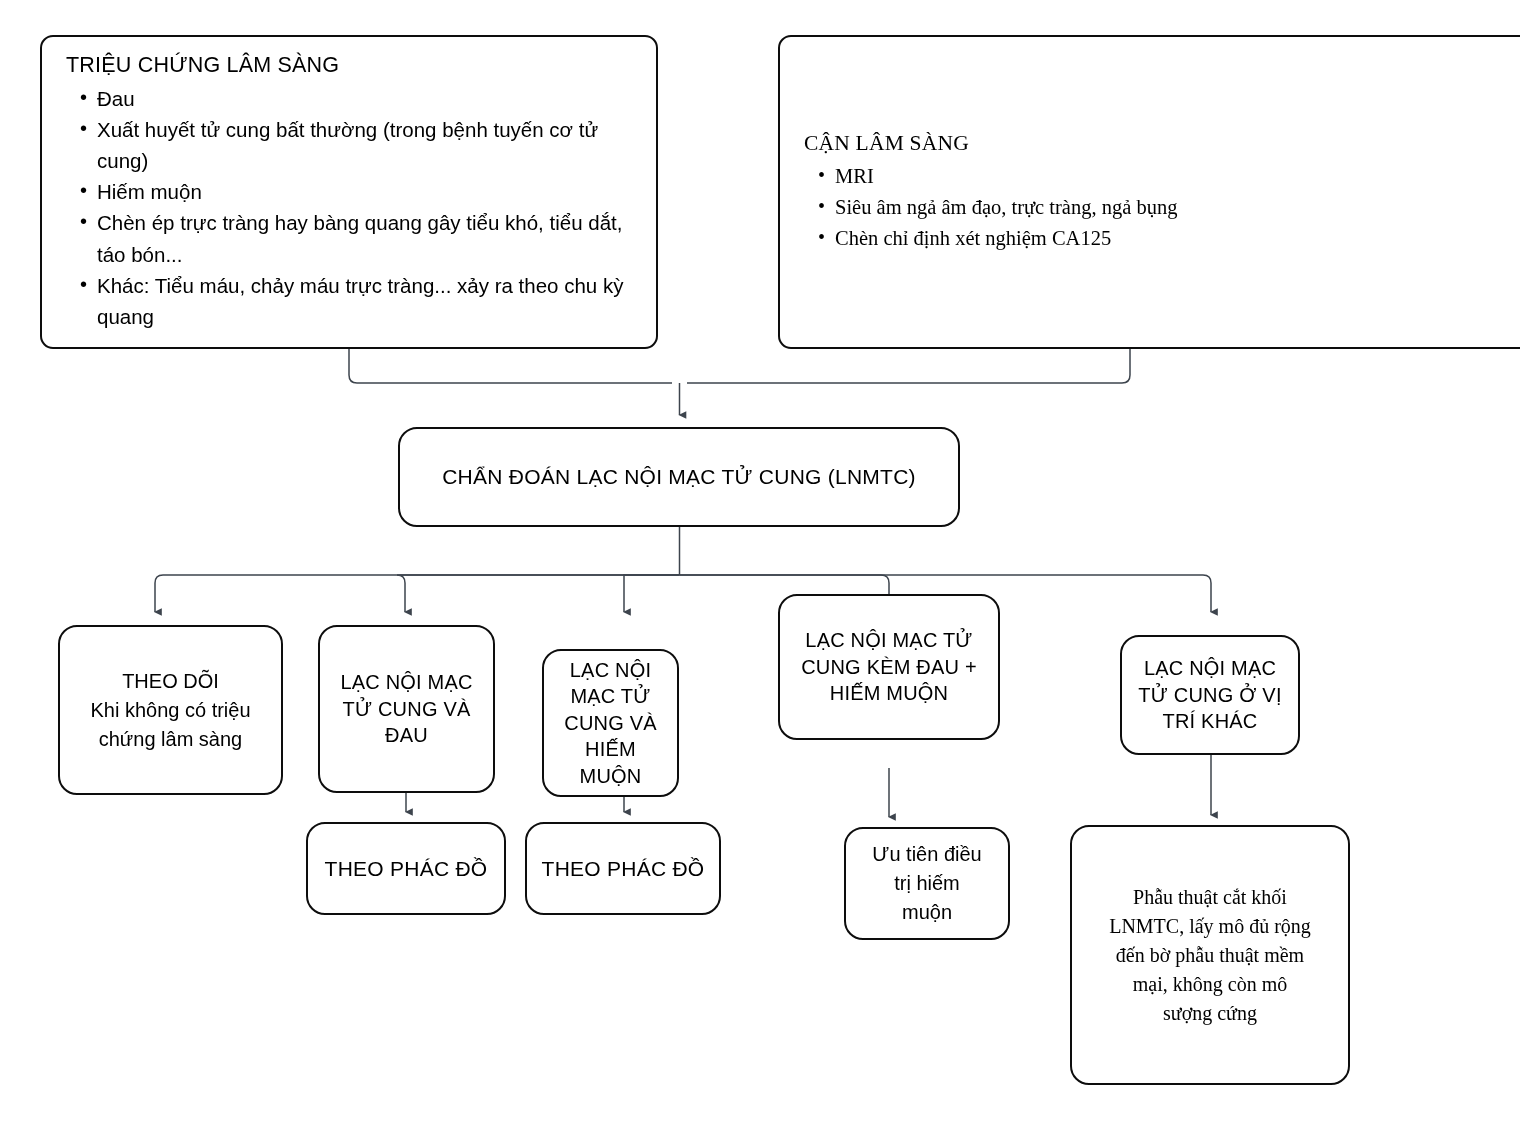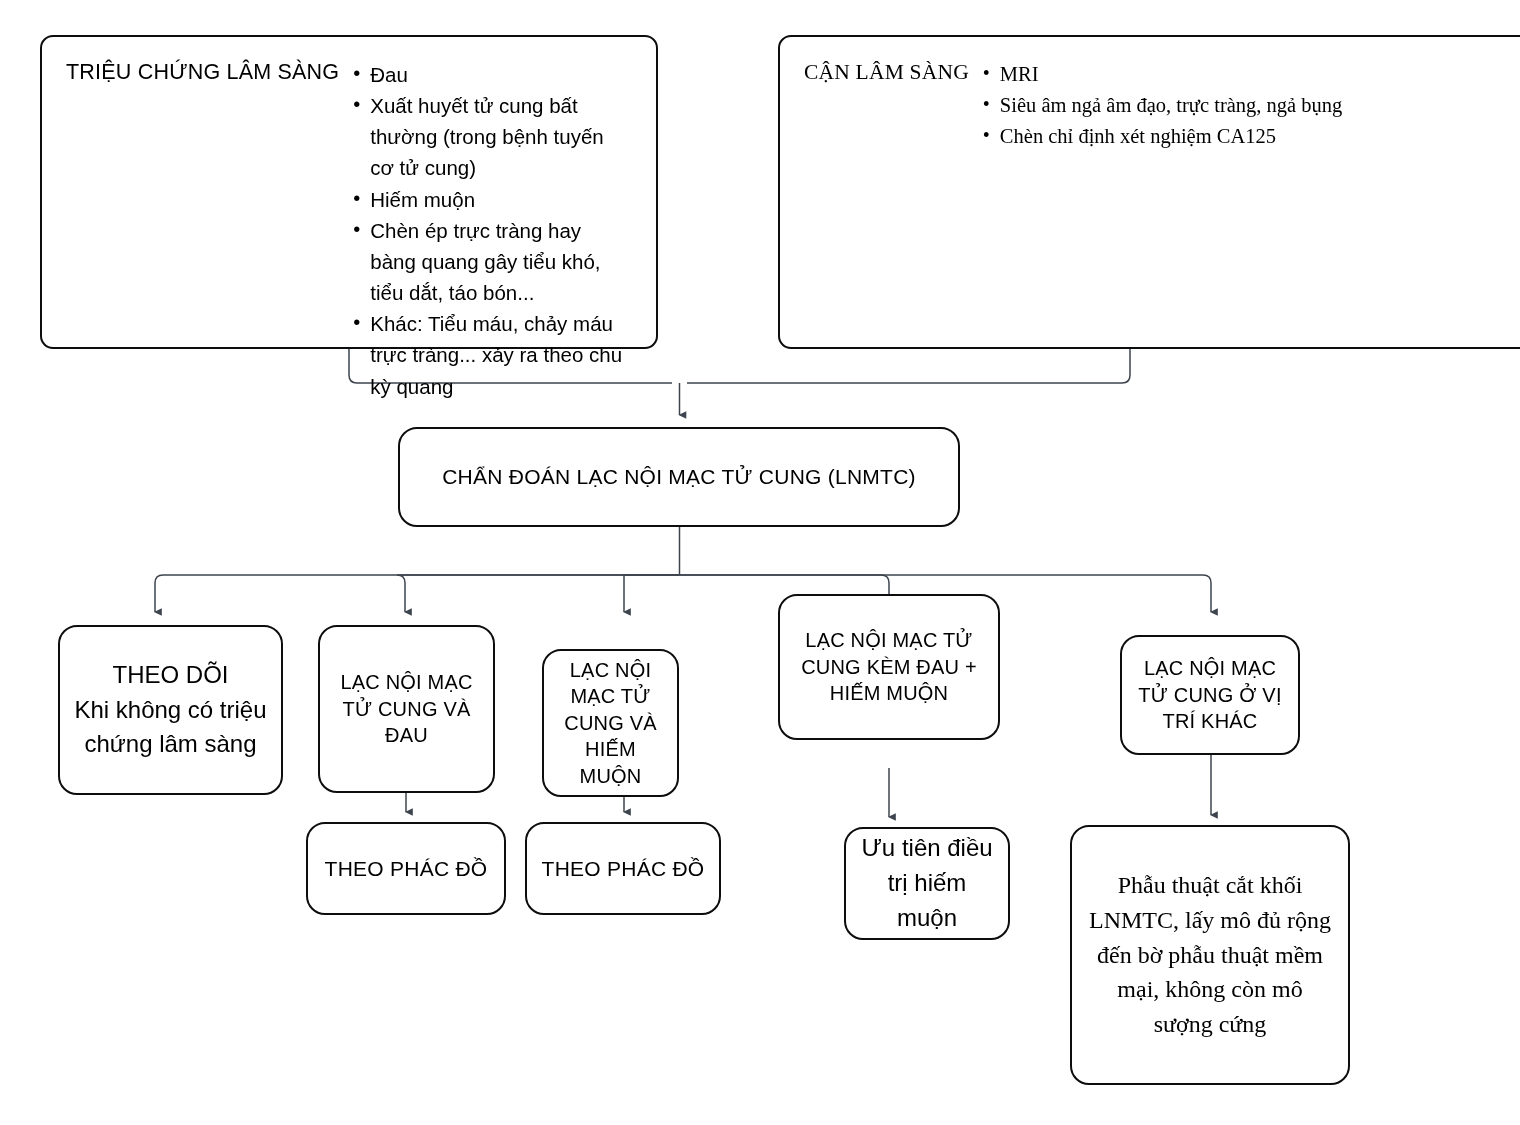--- a/index.html
+++ b/index.html
@@ -23,21 +23,21 @@
     height:1125px;
     pointer-events:none;
   }
   .node{
     position:absolute;
     box-sizing:border-box;
     border:2.2px solid #0d0d0d;
     border-radius:13px;
     background:#ffffff;
     display:flex;
-    flex-direction:row;
+    flex-direction:column;
     justify-content:center;
     z-index:2;
   }
   .node.center-txt{align-items:center;text-align:center;border-radius:19px;}
   .panel{
     align-items:flex-start;
     text-align:left;
     padding:22px 24px;
   }
   .panel-title{
@@ -70,21 +70,21 @@
   .uc{
     font-size:20px;
     line-height:1.33;
     letter-spacing:.2px;
   }
   .uc-big{
     font-size:21px;
     letter-spacing:.25px;
   }
   .lc{
-    font-size:24px;
+    font-size:20px;
     line-height:1.45;
   }
   .node .txt{display:block;padding:0 10px;}
 </style>
 </head>
 <body>
 
 <div id="canvas">
 
   <svg id="connectors" viewBox="0 0 1520 1125" xmlns="http://www.w3.org/2000/svg">

